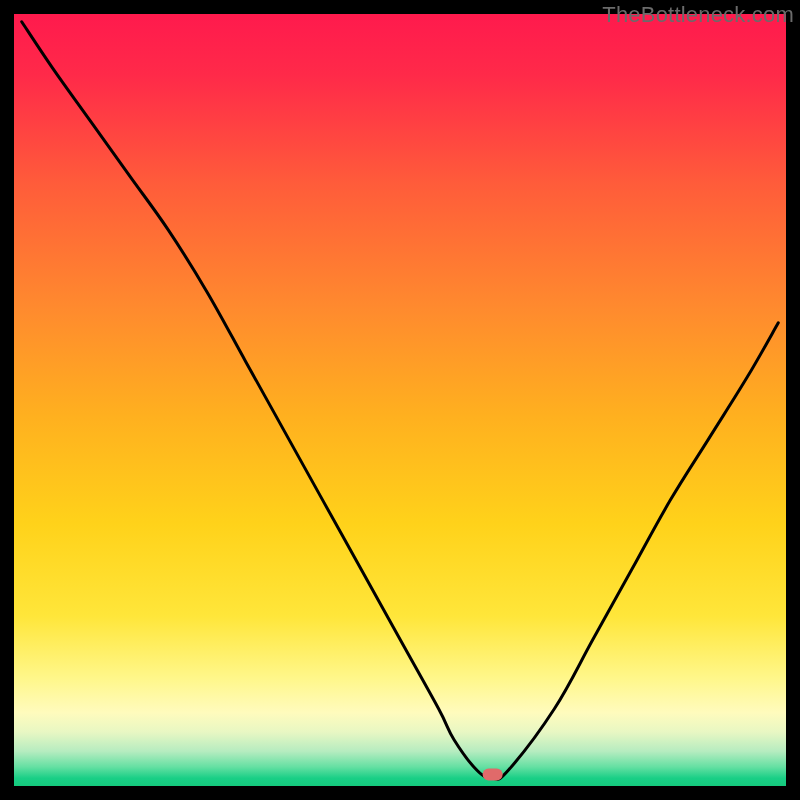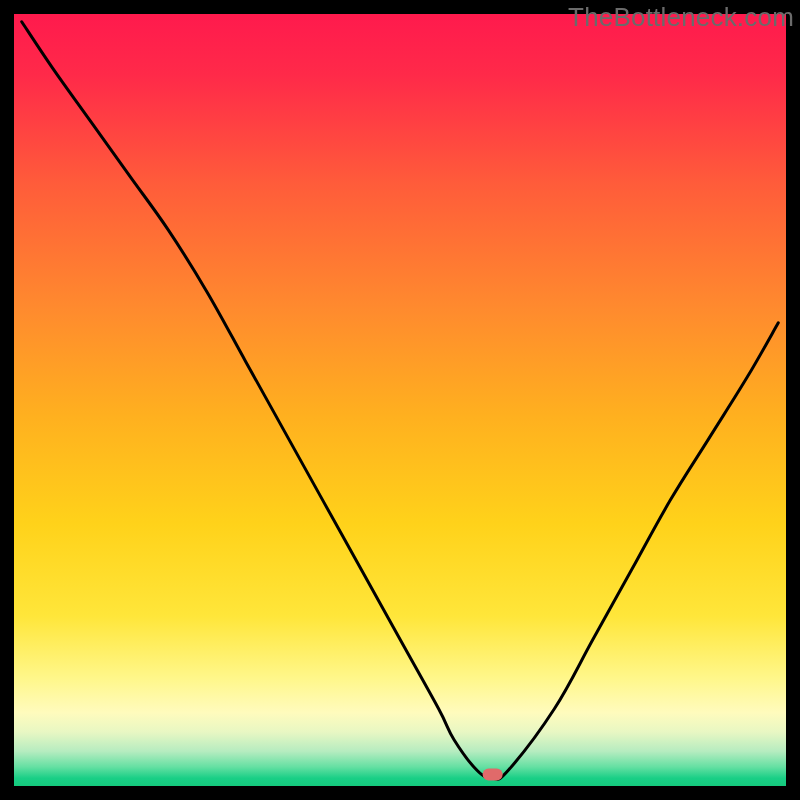--- a/index.html
+++ b/index.html
@@ -13,21 +13,21 @@
   .frame {
     position: relative;
     width: 800px;
     height: 800px;
     box-sizing: border-box;
   }
   .watermark {
     position: absolute;
     top: 2px;
     right: 6px;
-    font-size: 26px;
+    font-size: 22px;
     font-weight: 400;
     color: #6b6b6b;
     letter-spacing: 0.2px;
     z-index: 50;
     user-select: none;
   }
   svg.plot {
     position: absolute;
     inset: 0;
     width: 800px;

